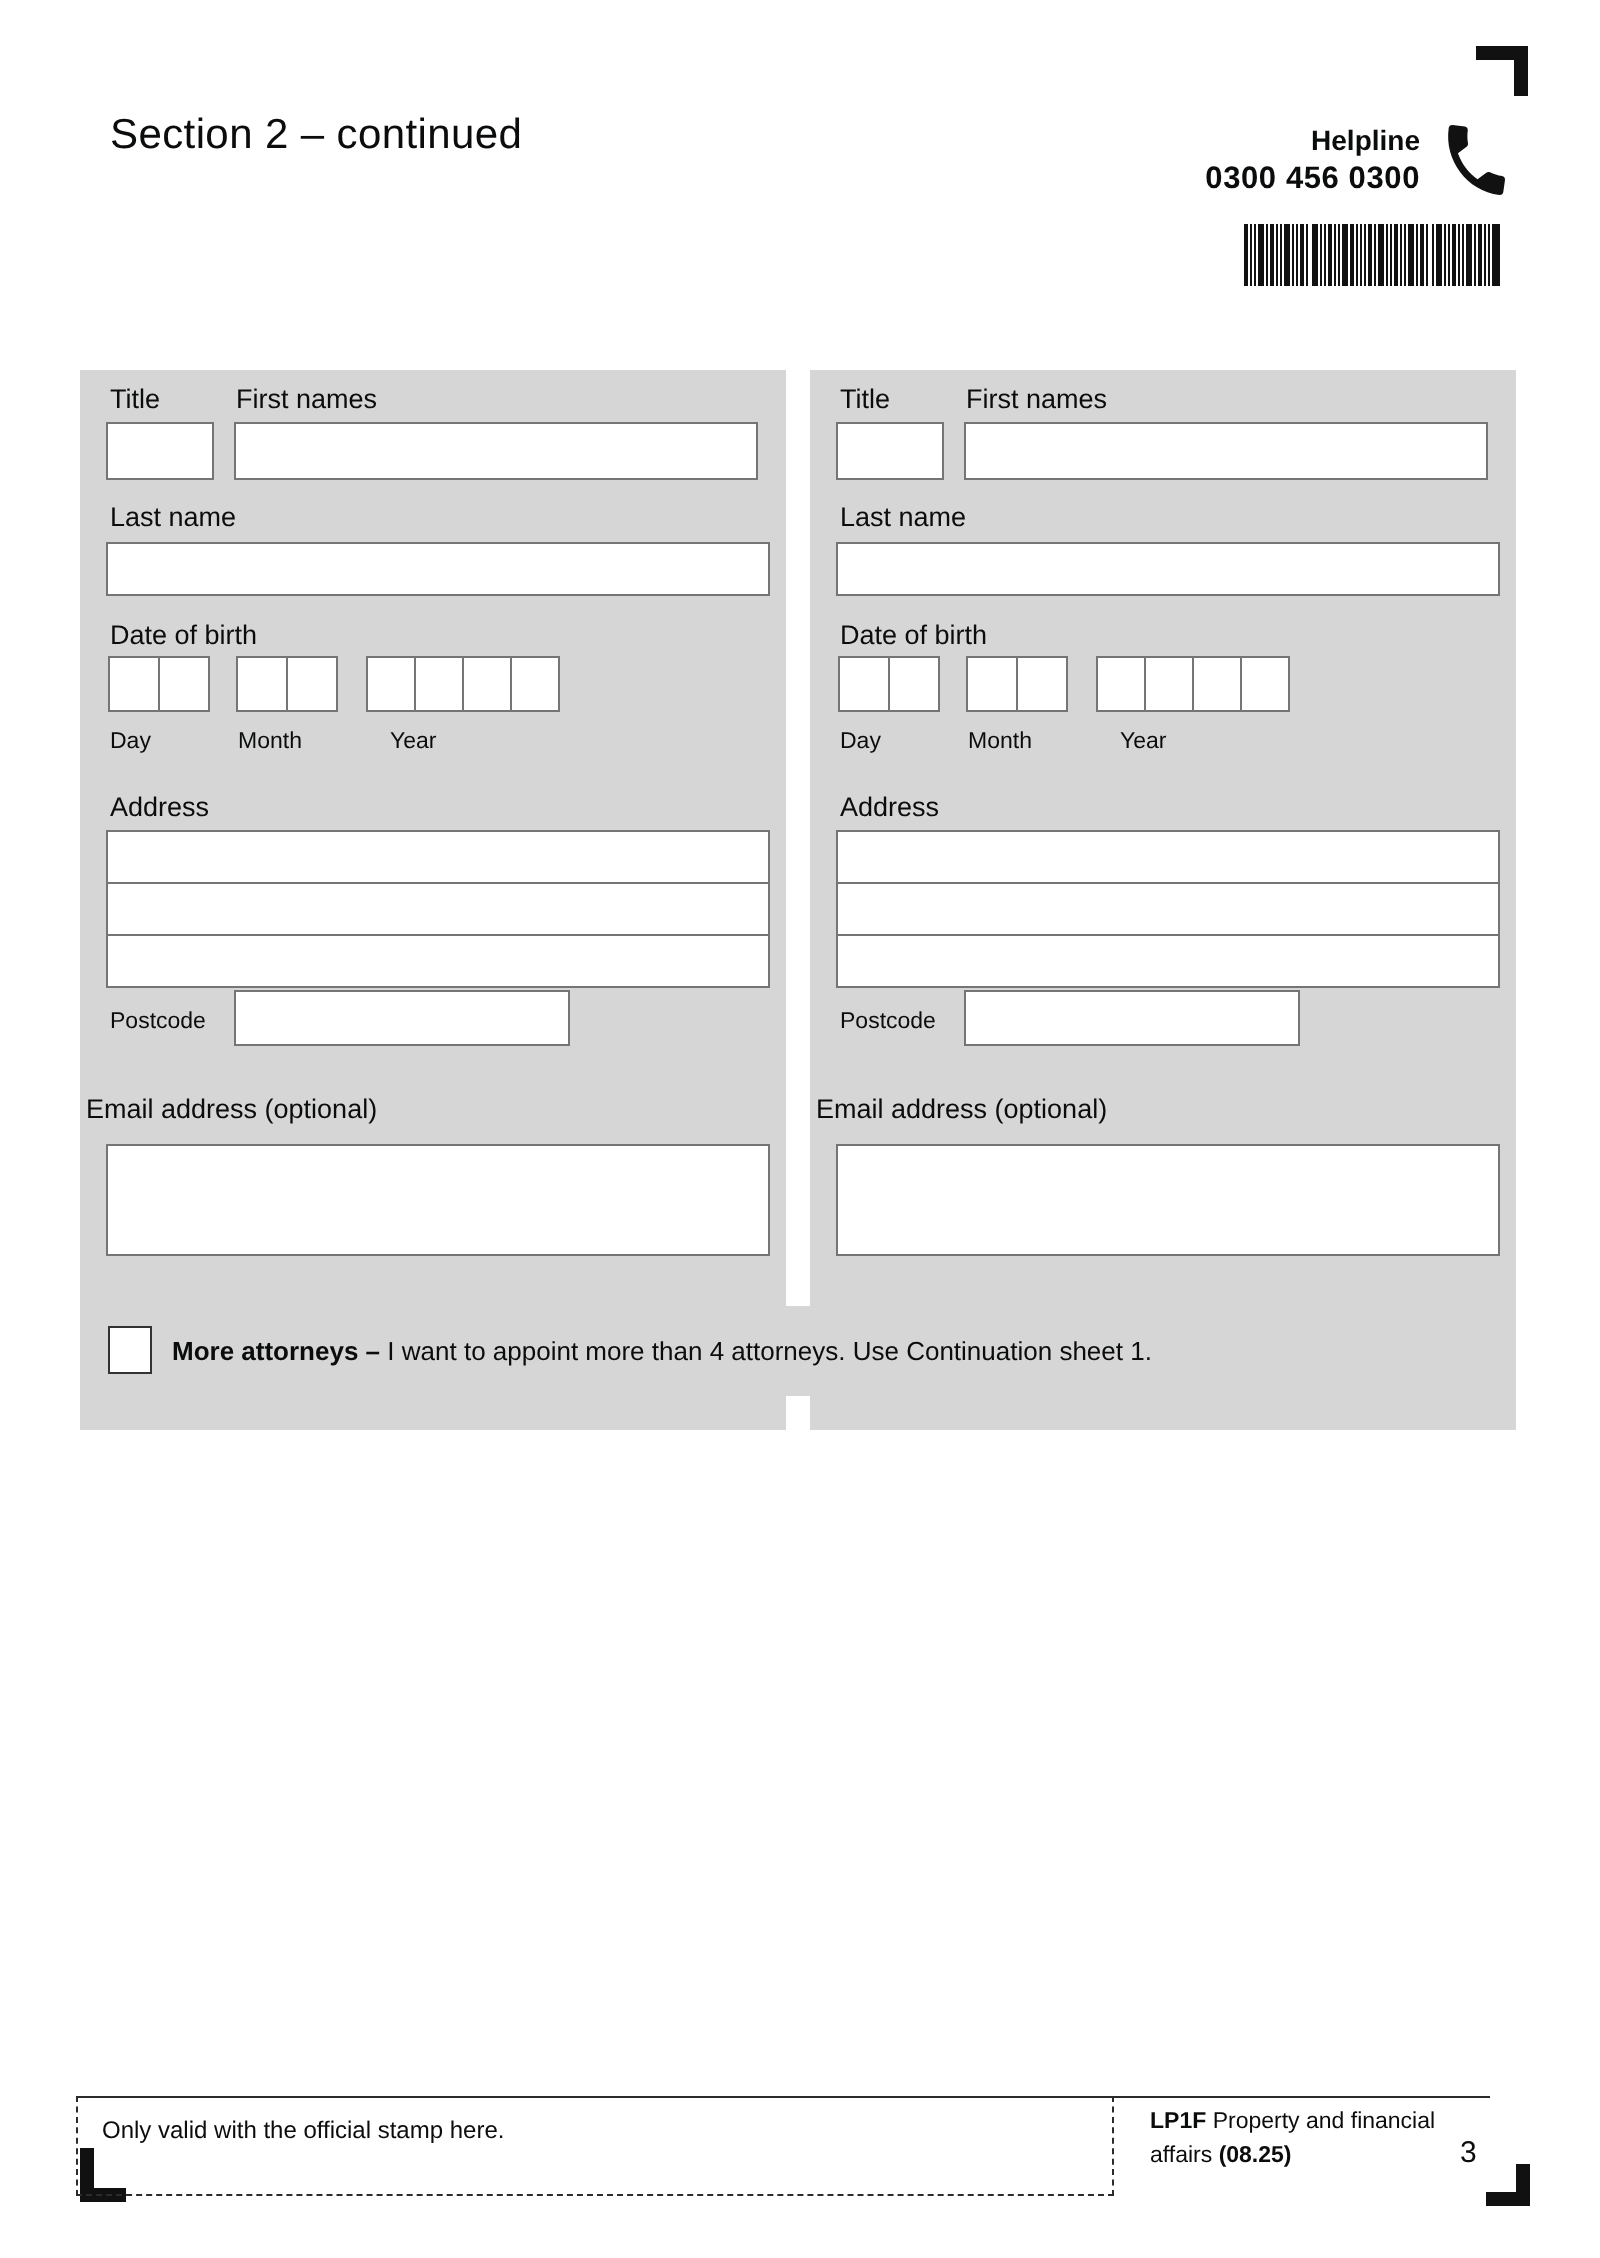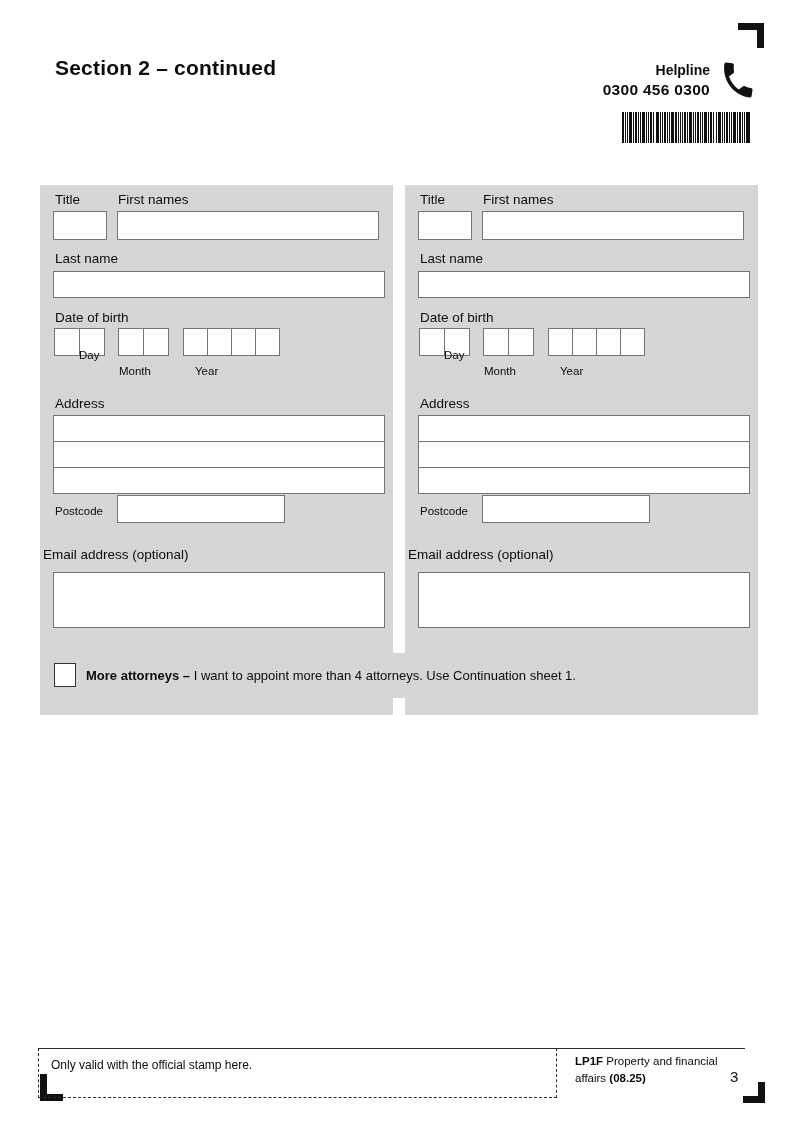--- a/index.html
+++ b/index.html
@@ -7,21 +7,21 @@
     position:relative;
     width:800px;height:1129px;
     background:#ffffff;
     font-family:"Liberation Sans","DejaVu Sans",sans-serif;
     color:#0b0c0c;
     overflow:hidden;
   }
   
   .page-title{
     position:absolute;left:55px;top:42px;
-    font-size:21px;font-weight:700;letter-spacing:.2px;
+    font-size:21px;font-weight:400;letter-spacing:.2px;
   }
   .helpline{
     position:absolute;right:90px;top:62px;text-align:right;
   }
   .helpline .hl-label{font-size:14px;font-weight:700;display:block;margin-bottom:3px;}
   .helpline .hl-number{font-size:15.5px;font-weight:700;display:block;letter-spacing:.3px;}
   .phone-icon{position:absolute;left:717px;top:58px;width:42px;height:44px;}
   .phone-icon svg{width:100%;height:100%;fill:#111;}
   .barcode{position:absolute;left:622px;top:112px;width:128px;height:31px;}
   .barcode svg{width:100%;height:100%;}
@@ -57,21 +57,21 @@
   .g-day{left:14px;}
   .g-month{left:78px;}
   .g-year{left:143px;}
   .cell{
     width:26px;height:28px;box-sizing:border-box;margin-left:-1px;
     background:#fff;border:1px solid #757575;outline:none;border-radius:0;
     text-align:center;font:14px "Liberation Sans",sans-serif;padding:0;
   }
   .g-year .cell{width:25px;}
   .cell:first-child{margin-left:0;}
-  .l-day{left:15px;top:164px;margin-left:24px;}
+  .l-day{left:15px;top:180px;}
   .l-month{left:79px;top:180px;}
   .l-year{left:143px;top:180px;margin-left:12px;}
   .l-addr{left:15px;top:211px;}
   .addr-box{position:absolute;left:13px;top:230px;width:332px;}
   .addr-box .tline{
     display:block;box-sizing:border-box;width:332px;height:27px;margin-top:-1px;
     background:#fff;border:1px solid #757575;outline:none;border-radius:0;
     font:14px "Liberation Sans",sans-serif;padding:2px 6px;
   }
   .addr-box .tline:first-child{margin-top:0;}

